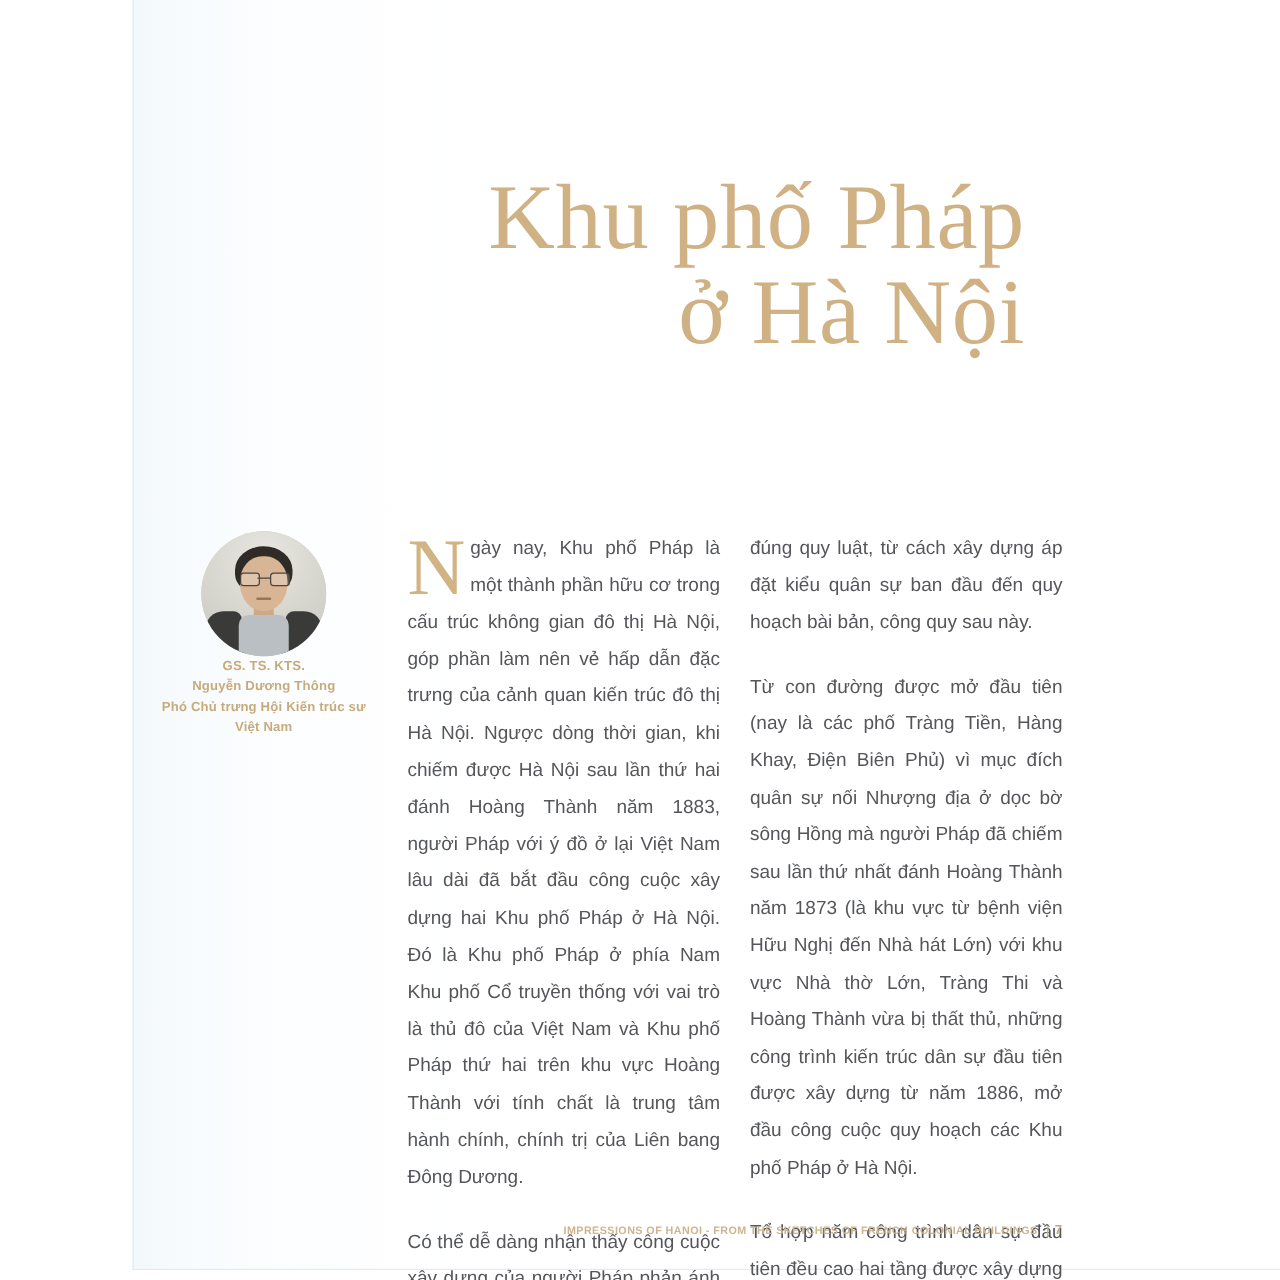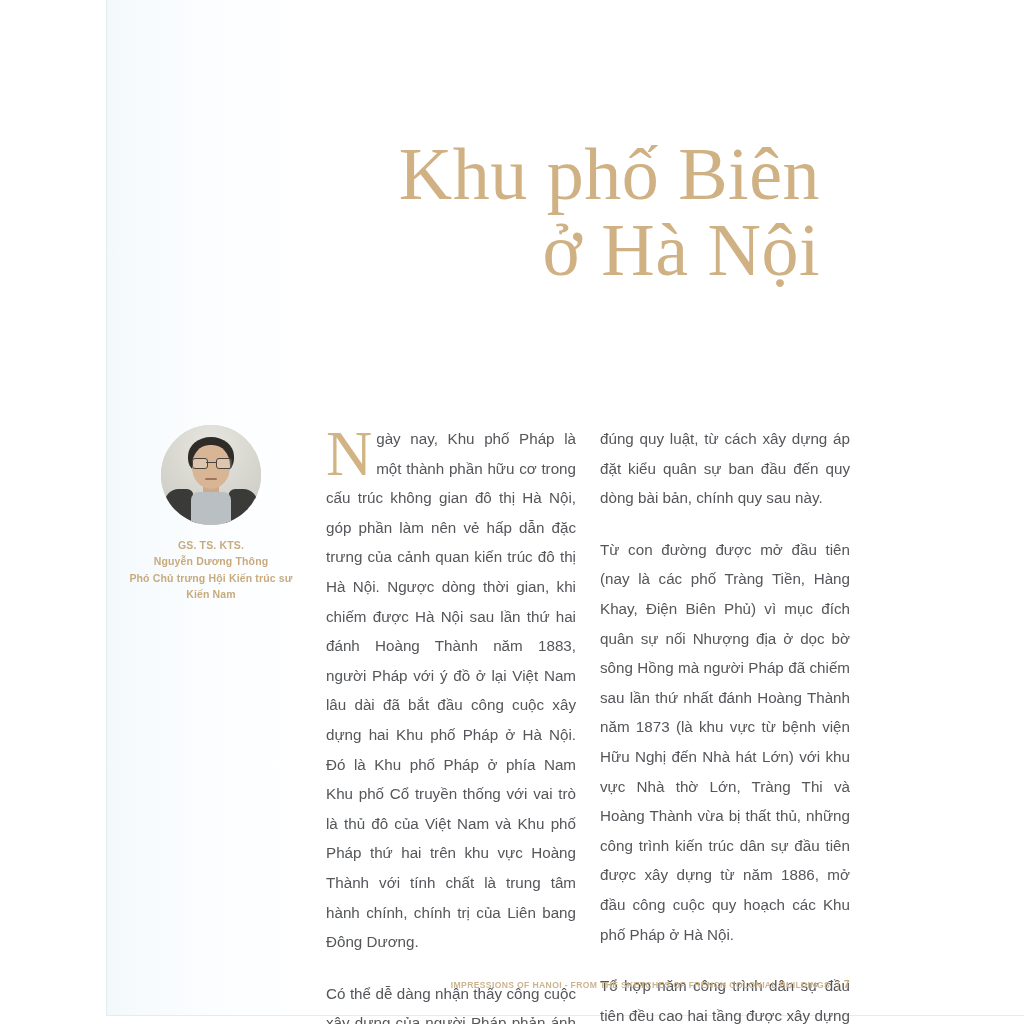--- a/index.html
+++ b/index.html
@@ -173,21 +173,20 @@
     left: 4px;
     border-radius: 16px 6px 0 0;
     transform: skewX(6deg);
   }
   #author-photo .jacket-r {
     left: 66px;
     border-radius: 6px 16px 0 0;
     transform: skewX(-6deg);
   }
   #author-caption {
-    margin-top: 12px;
     font-size: 10.5px;
     line-height: 1.55;
     font-weight: bold;
     color: #c8ab7d;
     letter-spacing: 0.15px;
   }
   #author-caption span { display: block; }
 
   
   .column {
@@ -246,21 +245,21 @@
 </style>
 </head>
 <body>
 
 <div id="screen">
 
   <div id="page-sheet"></div>
   <div id="page-edge"></div>
   <div id="page-bottom-edge"></div>
 
-  <h1 id="headline">Khu phố Biên
+  <h1 id="headline">Khu phố Pháp
 ở Hà Nội</h1>
 
   <div id="author-block">
 
     <div id="author-photo">
       <div class="bg-sky"></div>
       <div class="jacket-l"></div>
       <div class="jacket-r"></div>
       <div class="neck"></div>
       <div class="shirt"></div>
@@ -269,34 +268,34 @@
       <div class="glass-l"></div>
       <div class="glass-r"></div>
       <div class="glass-bridge"></div>
       <div class="mouth"></div>
     </div>
 
     <div id="author-caption">
       <span>GS. TS. KTS.</span>
       <span>Nguyễn Dương Thông</span>
       <span>Phó Chủ trưng Hội Kiến trúc sư</span>
-      <span>Kiến Nam</span>
+      <span>Việt Nam</span>
     </div>
 
   </div>
 
   <div class="column" id="col-left">
     <p>
       <span id="dropcap">N</span><span>gày nay, Khu phố Pháp là một thành phần hữu cơ trong cấu trúc không gian đô thị Hà Nội, góp phần làm nên vẻ hấp dẫn đặc trưng của cảnh quan kiến trúc đô thị Hà Nội. Ngược dòng thời gian, khi chiếm được Hà Nội sau lần thứ hai đánh Hoàng Thành năm 1883, người Pháp với ý đồ ở lại Việt Nam lâu dài đã bắt đầu công cuộc xây dựng hai Khu phố Pháp ở Hà Nội. Đó là Khu phố Pháp ở phía Nam Khu phố Cổ truyền thống với vai trò là thủ đô của Việt Nam và Khu phố Pháp thứ hai trên khu vực Hoàng Thành với tính chất là trung tâm hành chính, chính trị của Liên bang Đông Dương.</span>
     </p>
     <p>Có thể dễ dàng nhận thấy công cuộc xây dựng của người Pháp phản ánh rõ quá trình thực dân hóa và đô thị hóa của Pháp ở Hà Nội theo</p>
   </div>
 
   <div class="column" id="col-right">
-    <p>đúng quy luật, từ cách xây dựng áp đặt kiểu quân sự ban đầu đến quy dòng bài bản, chính quy sau này.</p>
+    <p>đúng quy luật, từ cách xây dựng áp đặt kiểu quân sự ban đầu đến quy hoạch bài bản, công quy sau này.</p>
     <p>Từ con đường được mở đầu tiên (nay là các phố Tràng Tiền, Hàng Khay, Điện Biên Phủ) vì mục đích quân sự nối Nhượng địa ở dọc bờ sông Hồng mà người Pháp đã chiếm sau lần thứ nhất đánh Hoàng Thành năm 1873 (là khu vực từ bệnh viện Hữu Nghị đến Nhà hát Lớn) với khu vực Nhà thờ Lớn, Tràng Thi và Hoàng Thành vừa bị thất thủ, những công trình kiến trúc dân sự đầu tiên được xây dựng từ năm 1886, mở đầu công cuộc quy hoạch các Khu phố Pháp ở Hà Nội.</p>
     <p>Tổ hợp năm công trình dân sự đầu tiên đều cao hai tầng được xây dựng kiên cố bên bờ phía Đông hồ Hoàn Kiếm theo phong cách</p>
   </div>
 
   <div id="footer">
     <span>IMPRESSIONS OF HANOI - FROM THE SKETCHES OF FRENCH COLONIAL BUILDINGS</span><span class="sep">|</span><span class="page-no">7</span>
   </div>
 
 </div>
 

